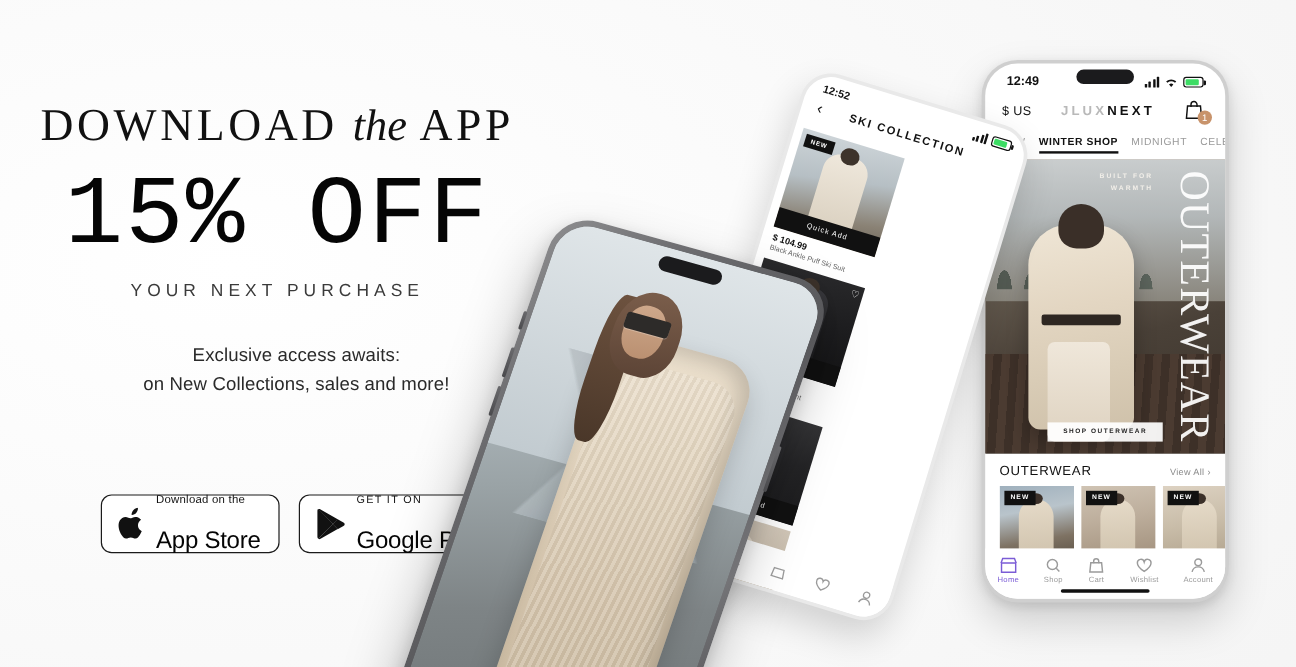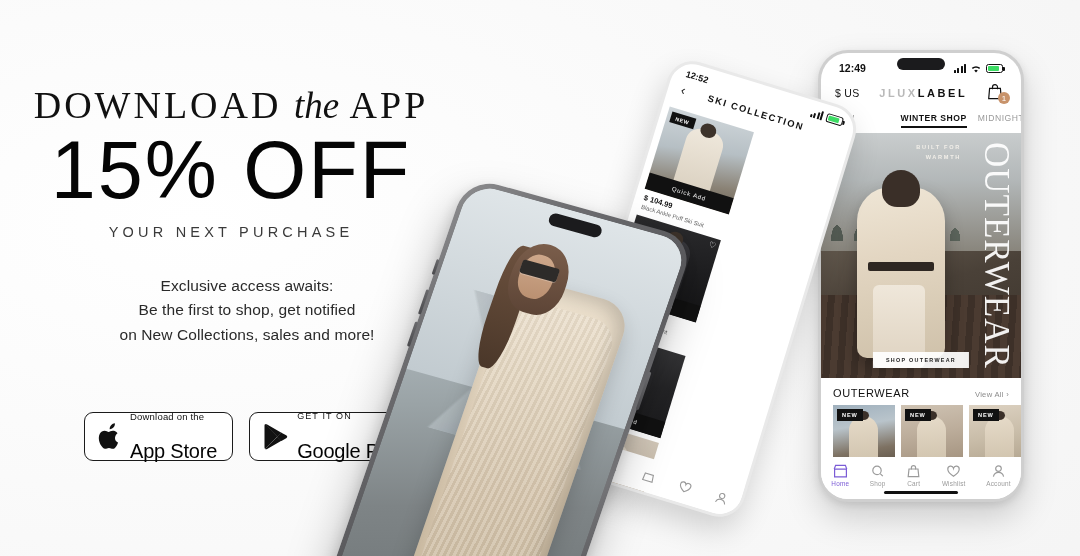--- a/index.html
+++ b/index.html
@@ -19,23 +19,23 @@
   .h-dl{
     font-family:"Liberation Serif", serif;
     font-size:38px;letter-spacing:3px;color:#111;line-height:1;
     white-space:nowrap;
   }
   .h-dl .it{font-style:italic;letter-spacing:0px;font-size:37px;}
   .h-toget{
     margin-top:20px;font-size:16px;letter-spacing:6.5px;color:#3a3a3a;
   }
   .h-big{
-    font-family:Liberation Sans, sans-serif;
+    font-family:Liberation Mono, monospace;
     font-size:81px;line-height:.96;letter-spacing:2px;color:#050505;
-    margin-top:8px;font-weight:400;
+    margin-top:19px;font-weight:400;
   }
   .h-next{
     margin-top:14px;font-size:14.5px;letter-spacing:4.2px;color:#3a3a3a;
   }
   .blurb{
     margin-top:34px;font-size:15.5px;line-height:1.58;color:#2a2a2a;
     letter-spacing:.1px;
     margin-left:32px;
   }
 
@@ -79,21 +79,21 @@
   .logo{font-size:11px;letter-spacing:2.6px;white-space:nowrap;}
   .logo .lt{color:#b9b9b9;font-weight:bold;}
   .logo .dk{color:#111;font-weight:bold;}
   .cartwrap{position:relative;width:20px;height:20px;}
   .cbadge{position:absolute;right:-3px;bottom:-1px;width:12px;height:12px;border-radius:50%;
     background:#c8936b;color:#fff;font-size:8px;display:flex;align-items:center;justify-content:center;}
 
   .navtabs{height:26px;display:flex;align-items:center;gap:11px;padding:0 12px;box-sizing:border-box;
     font-size:8.6px;letter-spacing:.5px;color:#9a9a9a;overflow:hidden;white-space:nowrap;}
   .navtabs .t{position:relative;padding-bottom:5px;}
-  .navtabs .t.on{color:#111;font-weight:bold;margin-left:35px;}
+  .navtabs .t.on{color:#111;font-weight:bold;}
   .navtabs .t.on:after{content:"";position:absolute;left:0;right:0;bottom:0;height:1.6px;background:#111;}
 
   .hero{position:relative;height:245px;overflow:hidden;
     background:linear-gradient(165deg,#8e8376 0%,#6e6458 28%,#4a4138 60%,#3a322a 100%);}
   .hero .snow{position:absolute;left:0;top:0;right:0;height:48%;
     background:linear-gradient(180deg,#cfd4d6 0%,#b9bfc1 40%,#8e8b82 100%);opacity:.92;}
   .hero .trees{position:absolute;left:0;top:14%;right:0;height:30%;
     background:
       radial-gradient(10px 26px at 8% 100%, #3f4a42 0 60%, transparent 61%),
       radial-gradient(9px 22px at 19% 100%, #46524a 0 60%, transparent 61%),
@@ -238,21 +238,20 @@
   <div class="copy">
     <div class="h-dl">
       <span>DOWNLOAD</span>
       <span class="it">the</span>
       <span>APP</span>
     </div>
     <div class="h-big">15% OFF</div>
     <div class="h-next">YOUR NEXT PURCHASE</div>
     <div class="blurb">
       <div>Exclusive access awaits:</div>
-      <div>Be the first to shop, get notified</div>
       <div>on New Collections, sales and more!</div>
     </div>
   </div>
 
   <div class="badges">
 
     <div class="badge">
       <svg class="bicon" width="23" height="28" viewBox="0 0 23 28">
         <path fill="#111" d="M15.6 4.3c.9-1.1 1.5-2.6 1.3-4.1-1.3.05-2.9.9-3.8 2-.8.95-1.6 2.5-1.4 3.95 1.5.1 3-.75 3.9-1.85z"></path>
         <path fill="#111" d="M17 14.9c0-3.1 2.5-4.6 2.6-4.7-1.4-2.1-3.6-2.35-4.4-2.4-1.9-.2-3.6 1.1-4.6 1.1-.9 0-2.4-1.05-3.9-1.05-2 .05-3.9 1.2-4.9 3-2.1 3.65-.55 9.05 1.5 12 1 1.45 2.2 3.05 3.8 3 1.5-.05 2.1-.95 3.9-.95 1.8 0 2.3.95 3.9.95 1.6-.05 2.6-1.5 3.6-2.95 1.1-1.65 1.6-3.3 1.6-3.4-.05-.05-3.1-1.2-3.1-4.6z"></path>
@@ -296,21 +295,21 @@
           </svg>
           <span class="bat">
               <b></b>
             </span>
         </span>
       </div>
 
       <div class="appbar">
         <span class="cur">$ US</span>
         <span class="logo">
-          <span class="lt">JLUX</span><span class="dk">LABEL</span>
+          <span class="lt">JLUX</span><span class="dk">NEXT</span>
         </span>
         <span class="cartwrap">
           <svg width="16" height="17" viewBox="0 0 16 17">
             <path fill="none" stroke="#111" stroke-width="1.2" d="M2.6 5.4h10.8l.9 10.2H1.7L2.6 5.4z"></path>
             <path fill="none" stroke="#111" stroke-width="1.2" d="M5.5 6.2V4.1a2.5 2.5 0 0 1 5 0v2.1"></path>
           </svg>
           <span class="cbadge">1</span>
         </span>
       </div>
 

